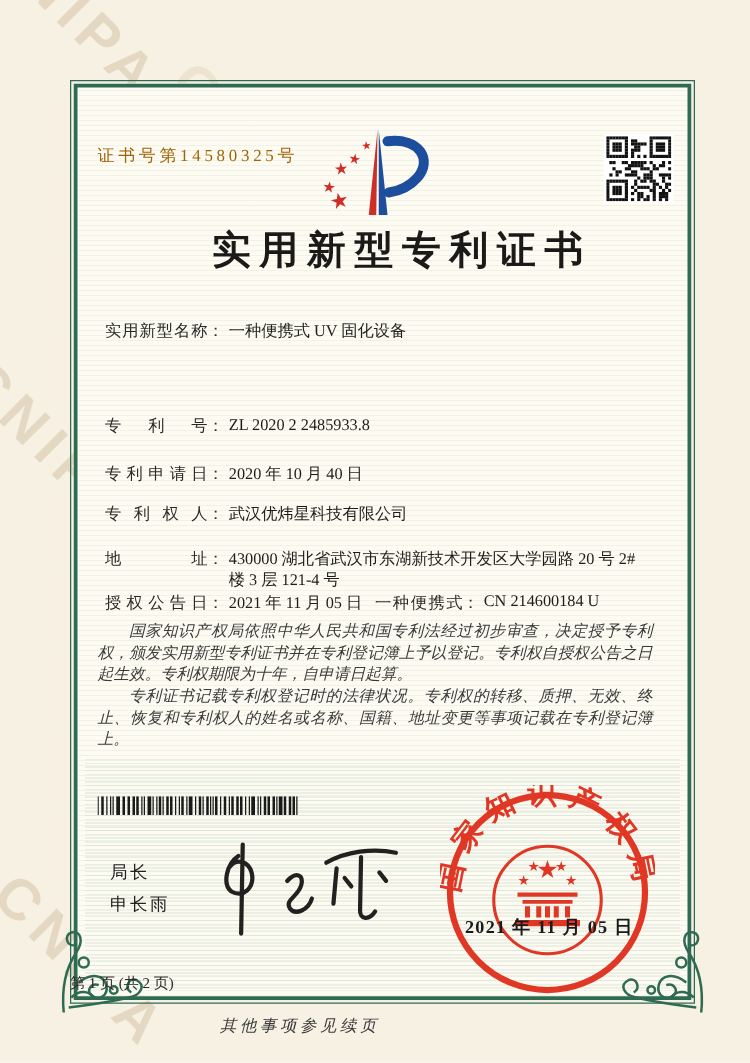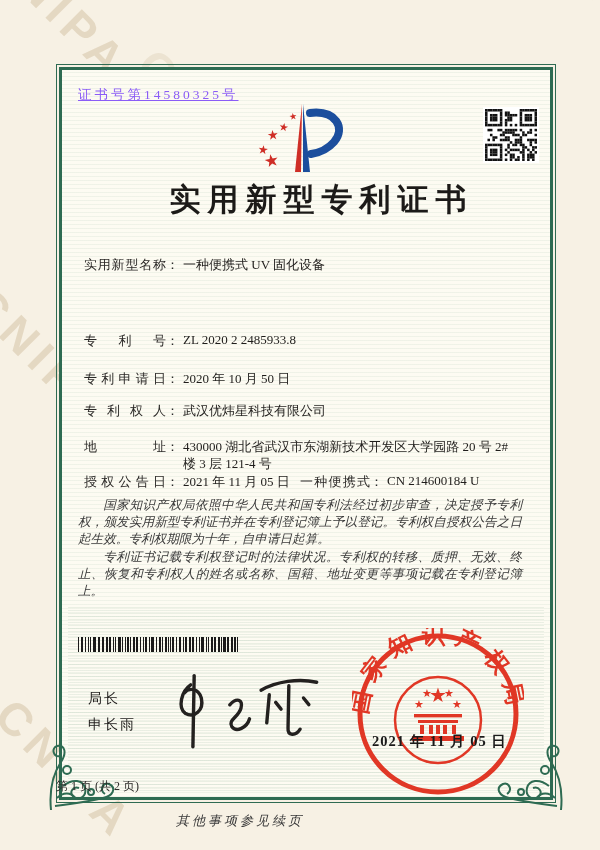--- a/index.html
+++ b/index.html
@@ -37,21 +37,21 @@
     pointer-events:none;
   }
   .corner-orn{position:absolute;bottom:-12px;width:74px;height:74px;z-index:3;}
   .corner-orn.left{left:-10px;}
   .corner-orn.right{right:-10px;transform:scaleX(-1);}
 
   
   .content{position:absolute;inset:0;z-index:4;}
   .abs{position:absolute;}
 
-  .cert-no{left:78px;top:86px;font-size:13.5px;letter-spacing:3px;color:#8b5cf6;text-decoration:underline;}
+  .cert-no{left:78px;top:116px;font-size:13.5px;letter-spacing:3px;color:#a16207;}
 
   .logo{left:250px;top:100px;width:100px;height:78px;}
   .qr{left:483px;top:107px;width:52px;height:52px;background:#fff;padding:2px;}
 
   .title{left:56px;top:179px;width:531px;text-align:center;
     font-size:31px;font-weight:bold;letter-spacing:7px;color:#1c1a18;}
 
   .row{position:absolute;left:84px;right:58px;font-size:13px;white-space:nowrap;}
   .lab{display:inline-block;width:82px;text-align:justify;text-align-last:justify;
     vertical-align:top;color:#2b2927;}
@@ -351,21 +351,21 @@
 
     <div class="abs title">实用新型专利证书</div>
 
     <div class="row" style="top:256px;">
       <span class="lab">实用新型名称</span><span class="colon">：</span><span class="val">一种便携式 UV 固化设备</span>
     </div>
     <div class="row" style="top:332px;">
       <span class="lab">专利号</span><span class="colon">：</span><span class="val">ZL 2020 2 2485933.8</span>
     </div>
     <div class="row" style="top:370px;">
-      <span class="lab">专利申请日</span><span class="colon">：</span><span class="val">2020 年 10 月 50 日</span>
+      <span class="lab">专利申请日</span><span class="colon">：</span><span class="val">2020 年 10 月 40 日</span>
     </div>
     <div class="row" style="top:402px;">
       <span class="lab">专利权人</span><span class="colon">：</span><span class="val">武汉优炜星科技有限公司</span>
     </div>
     <div class="row" style="top:438px;">
       <span class="lab">地址</span><span class="colon">：</span><span class="val"><span class="vline">430000  湖北省武汉市东湖新技术开发区大学园路 20 号 2#</span><span class="vline">楼 3 层 121-4 号</span></span>
     </div>
     <div class="row" style="top:473px;">
       <span class="lab">授权公告日</span><span class="colon">：</span><span class="val">2021 年 11 月 05 日</span>
       <span class="pair2">

